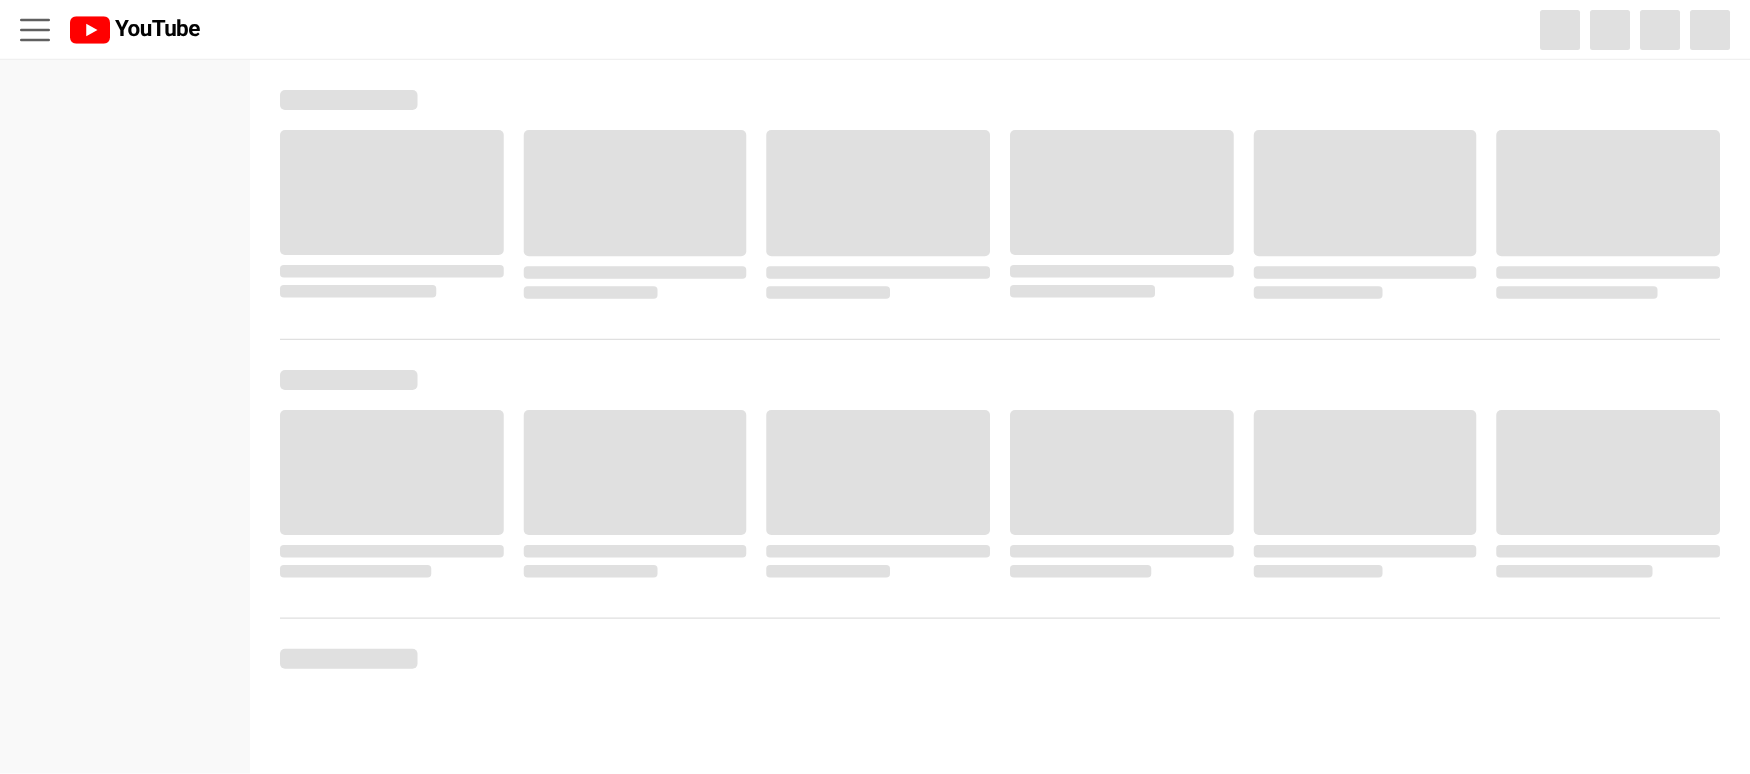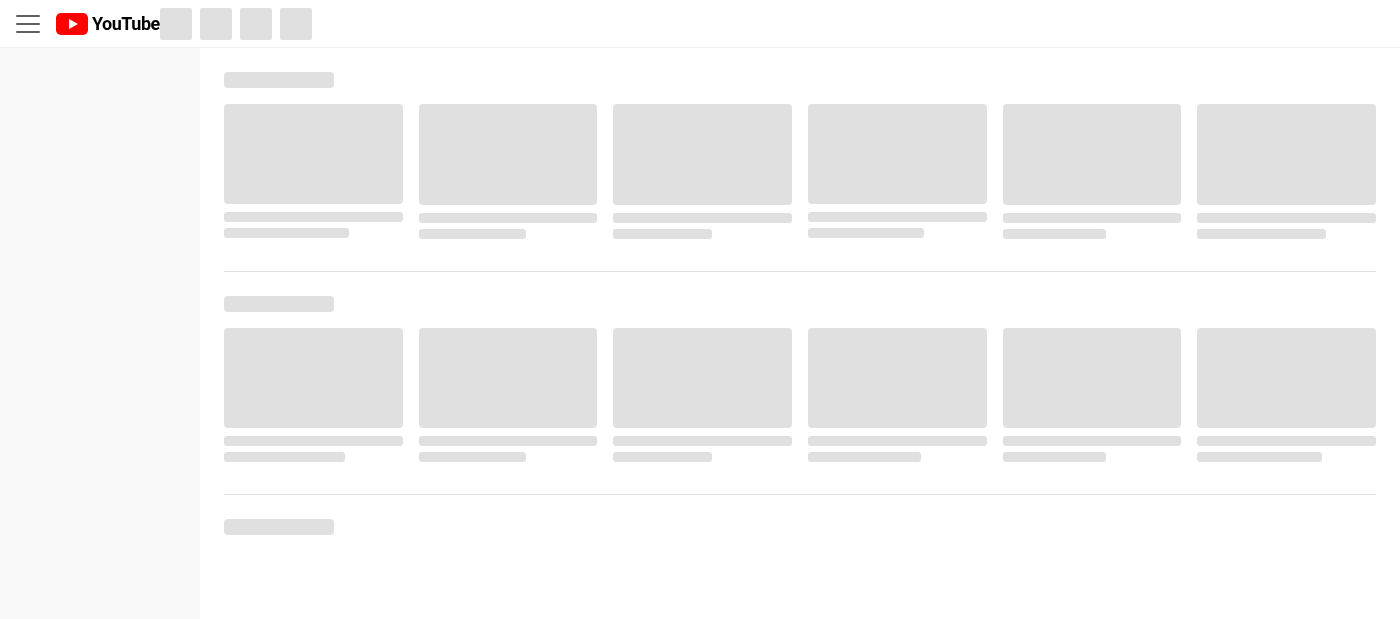--- a/index.html
+++ b/index.html
@@ -6,21 +6,21 @@
     body { font-family: 'Roboto', Arial, sans-serif; background: #fff; overflow-x: hidden; }
 
     
     .header {
       position: fixed;
       top: 0; left: 0; right: 0;
       height: 48px;
       background: #fff;
       display: flex;
       align-items: center;
-      justify-content: flex-start;
+      justify-content: space-between;
       padding: 0 16px;
       z-index: 100;
       border-bottom: 1px solid #f0f0f0;
     }
     .header-left {
       display: flex;
       align-items: center;
       gap: 16px;
     }
     .hamburger-icon {

